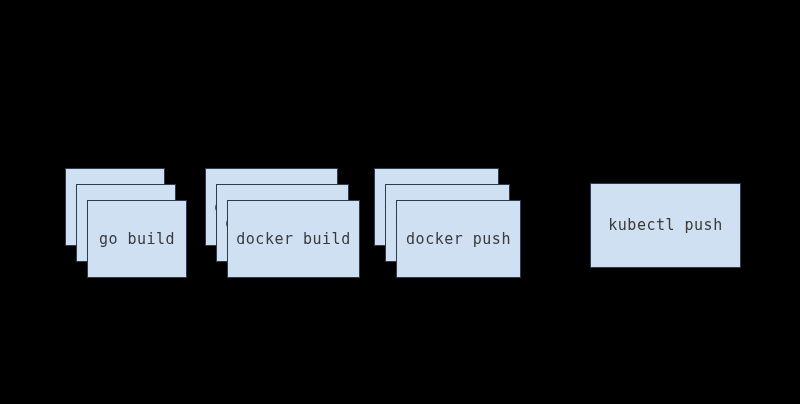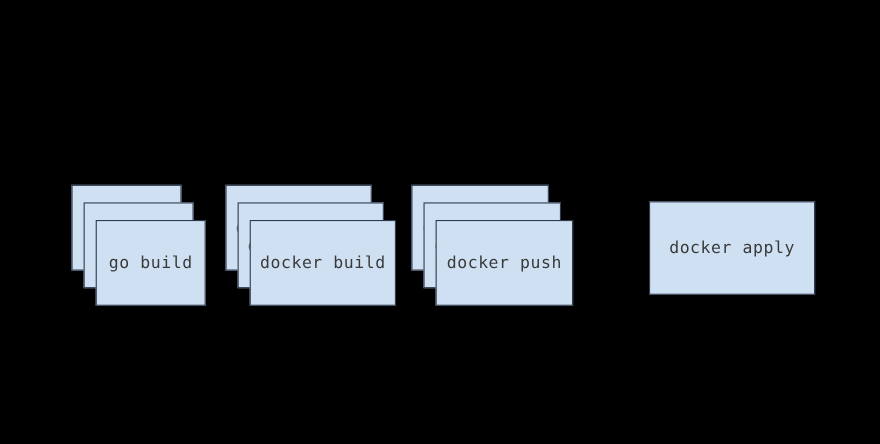--- a/index.html
+++ b/index.html
@@ -88,17 +88,17 @@
       <div class="node-box stack-shadow" style="left: 374px; top: 168px; width: 125px; height: 78px; background: rgb(207, 224, 242); border-color: rgb(46, 59, 78); z-index: 31;">
         <span class="node-label" style="color: rgb(58, 58, 58);">docker push</span>
       </div>
       <div class="node-box stack-shadow" style="left: 385px; top: 184px; width: 125px; height: 78px; background: rgb(207, 224, 242); border-color: rgb(46, 59, 78); z-index: 32;">
         <span class="node-label" style="color: rgb(58, 58, 58);">docker push</span>
       </div>
       <div class="node-box" style="left: 396px; top: 200px; width: 125px; height: 78px; background: rgb(207, 224, 242); border-color: rgb(46, 59, 78); z-index: 33;">
         <span class="node-label" style="color: rgb(58, 58, 58);">docker push</span>
       </div>
       <div class="node-box" style="left: 590px; top: 183px; width: 151px; height: 85px; background: rgb(207, 224, 242); border-color: rgb(46, 59, 78); z-index: 5;">
-        <span class="node-label" style="color: rgb(58, 58, 58);">docker apply</span>
+        <span class="node-label" style="color: rgb(58, 58, 58);">kubectl push</span>
       </div>
     </div>
 
 </div>
 
 </body></html>

